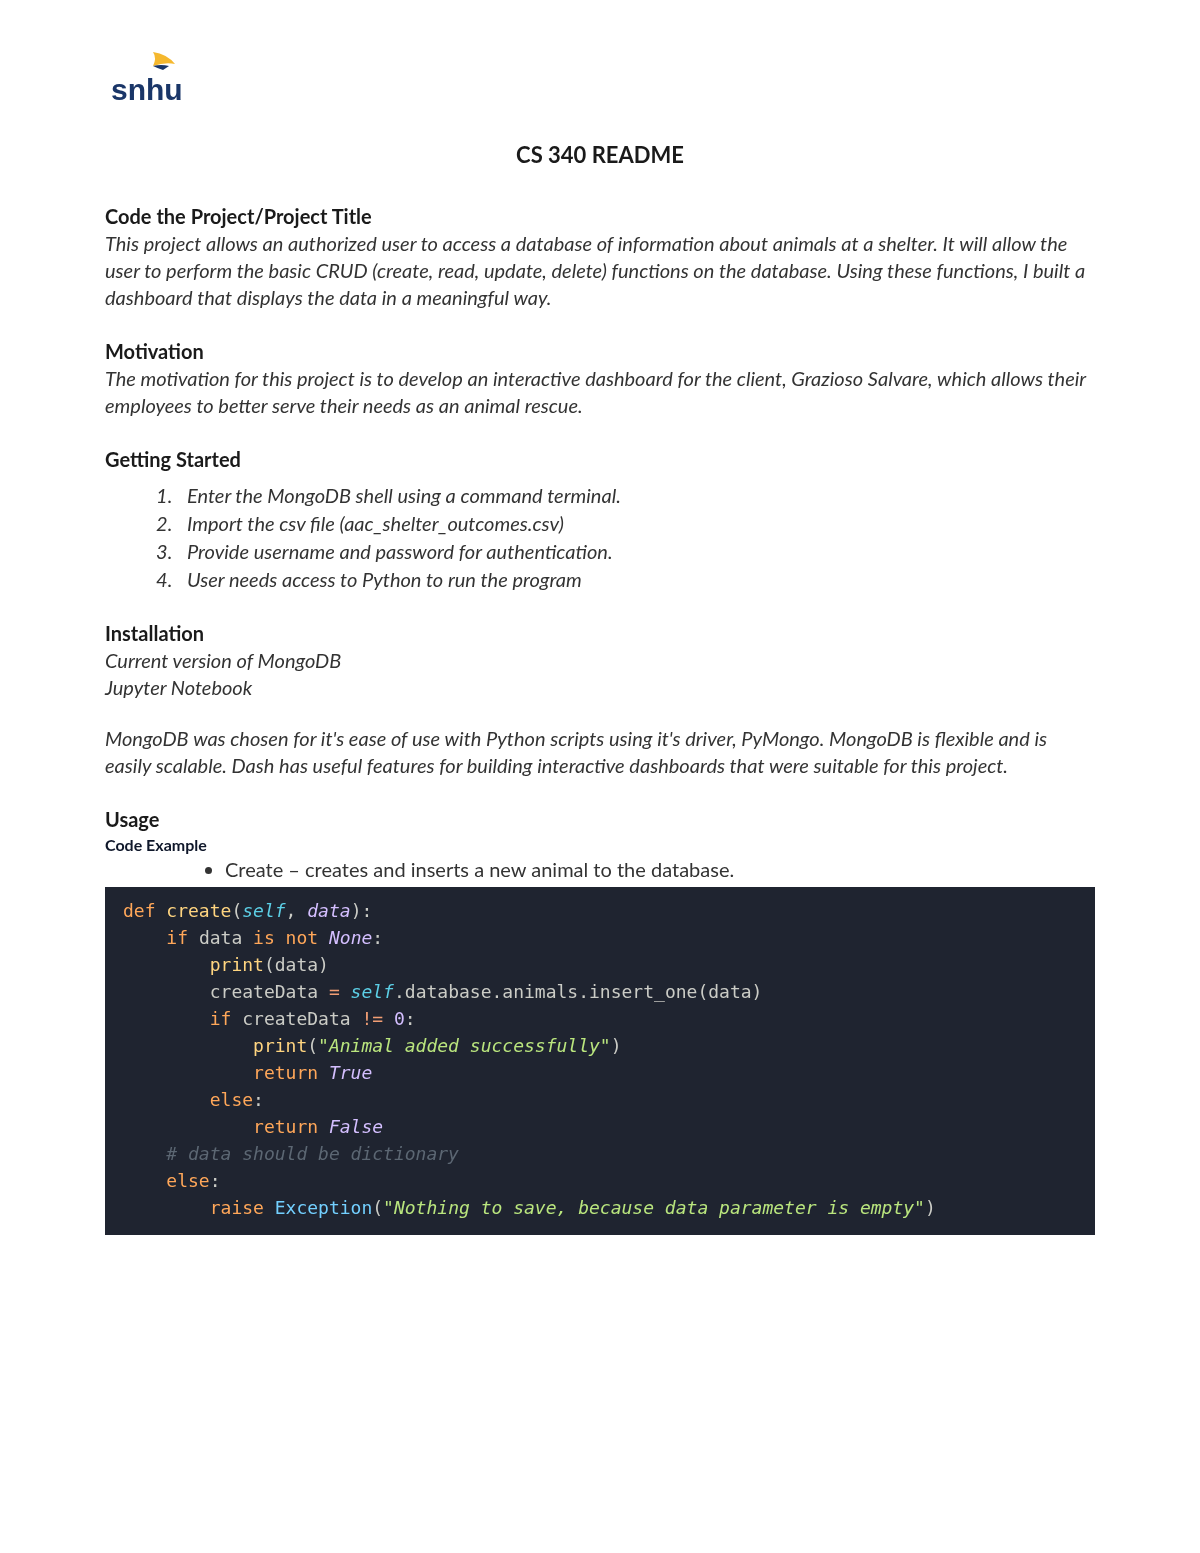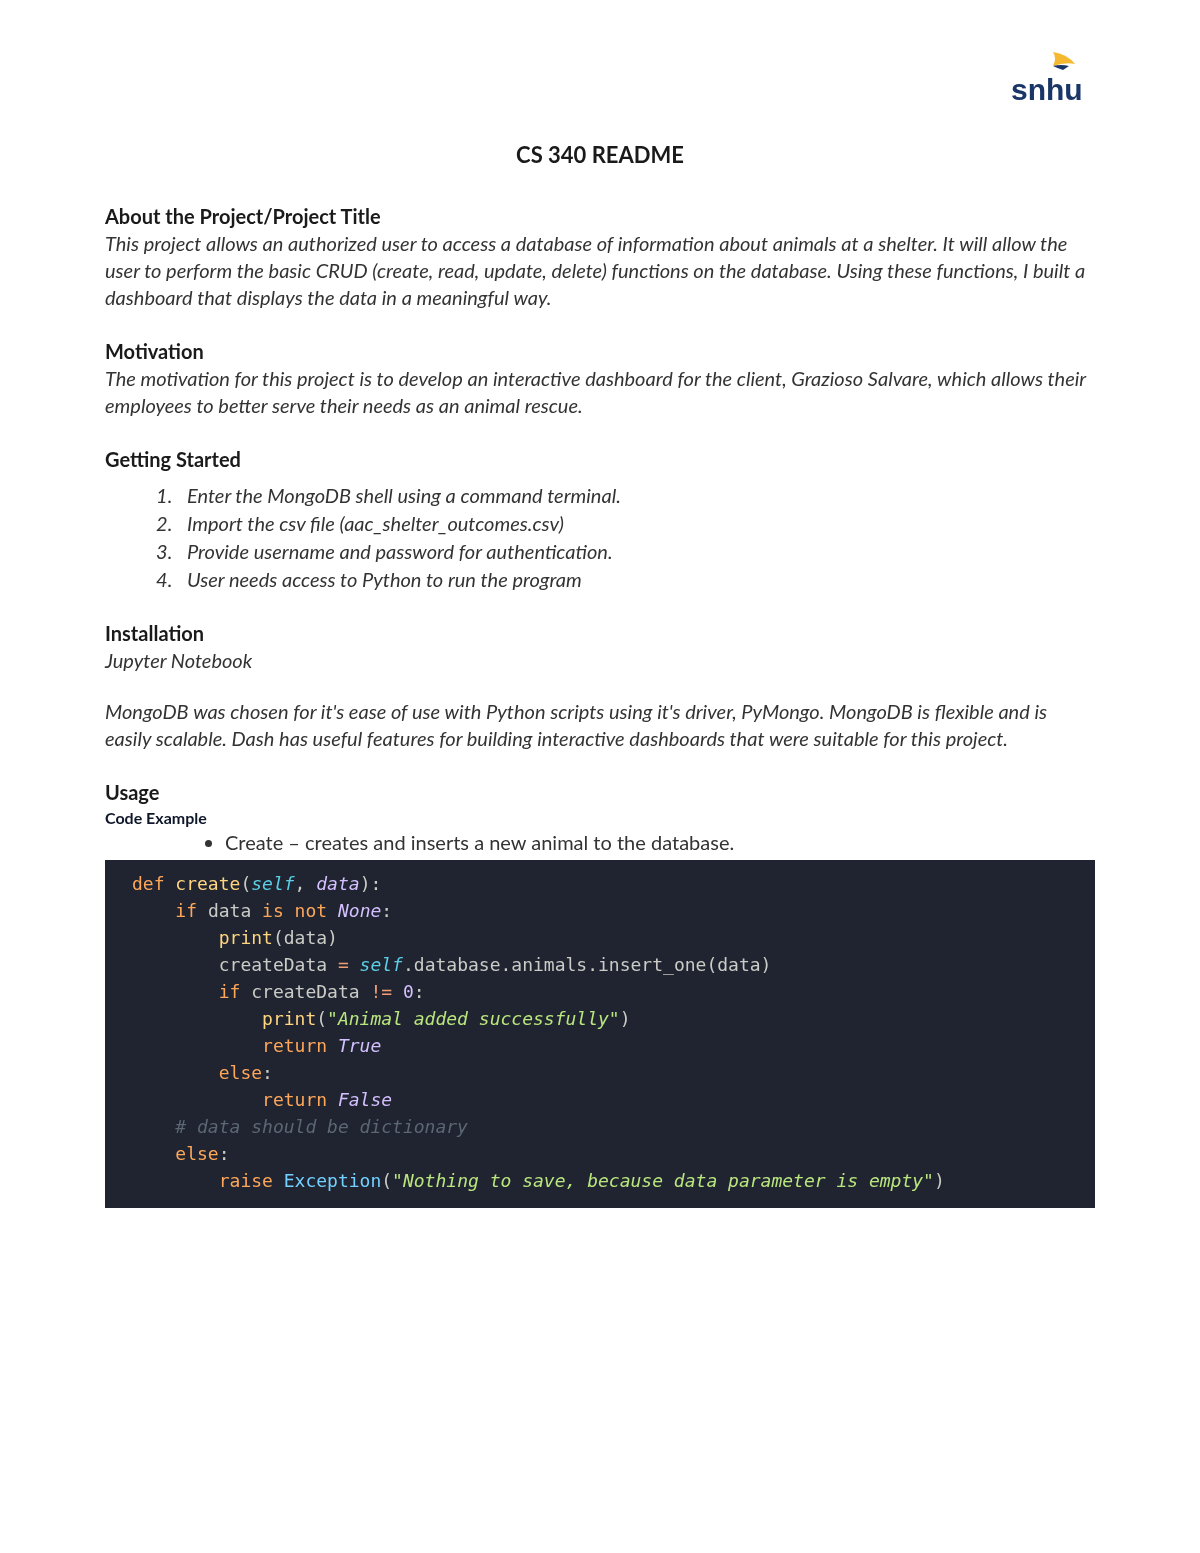--- a/index.html
+++ b/index.html
@@ -4,21 +4,21 @@
 <style>
   * { box-sizing: border-box; margin: 0; padding: 0; }
   body {
     background: #ffffff;
     font-family: 'Lato', 'Segoe UI', Arial, sans-serif;
     color: #333333;
     width: 1200px;
     padding: 50px 105px 80px 105px;
   }
   .logo-wrap {
-    text-align: right;
+    text-align: left;
     margin-bottom: 28px;
   }
   .logo {
     display: inline-block;
   }
   .doc-title {
     text-align: center;
     font-weight: 700;
     font-size: 22px;
     color: #1a1a1a;
@@ -68,21 +68,21 @@
   ul.bullets li {
     font-size: 20px;
     line-height: 1.35;
   }
   .code-block {
     background: #1f2430;
     color: #cbccc6;
     font-family: 'Consolas', 'Menlo', monospace;
     font-size: 18px;
     line-height: 1.5;
-    padding: 10px 14px 14px 27px;
+    padding: 10px 14px 14px 18px;
     margin-top: 4px;
     white-space: pre;
     overflow-x: auto;
   }
   .tok-keyword   { color: #ffa759; }
   .tok-def       { color: #ffd580; }
   .tok-param     { color: #d4bfff; font-style: italic; }
   .tok-self      { color: #5ccfe6; font-style: italic; }
   .tok-builtin   { color: #ffd580; }
   .tok-string    { color: #bae67e; font-style: italic; }
@@ -103,36 +103,37 @@
     <svg width="90" height="60" viewBox="0 0 90 60">
       <path d="M48 2 Q62 4 70 14 Q60 12 48 16 Q52 8 48 2 Z" fill="#f5b82e"></path>
       <path d="M48 16 Q56 14 64 16 L58 20 Q52 18 48 16 Z" fill="#1a3668"></path>
       <text x="6" y="50" font-family="Arial,Helvetica,sans-serif" font-weight="700" font-size="30" fill="#1a3668">snhu</text>
     </svg>
   </span>
 </div>
 
 <div class="doc-title">CS 340 README</div>
 
-<div class="section-heading">About the Project/Project Title</div>
+<div class="section-heading">Code the Project/Project Title</div>
 <div class="body-text">This project allows an authorized user to access a database of information about animals at a shelter. It will allow the user to perform the basic CRUD (create, read, update, delete) functions on the database. Using these functions, I built a dashboard that displays the data in a meaningful way.</div>
 
 <div class="section-heading">Motivation</div>
 <div class="body-text">The motivation for this project is to develop an interactive dashboard for the client, Grazioso Salvare, which allows their employees to better serve their needs as an animal rescue.</div>
 
 <div class="section-heading">Getting Started</div>
 <ol class="steps">
   <li>Enter the MongoDB shell using a command terminal.</li>
   <li>Import the csv file (aac_shelter_outcomes.csv)</li>
   <li>Provide username and password for authentication.</li>
   <li>User needs access to Python to run the program</li>
 </ol>
 
 <div class="section-heading">Installation</div>
 <div class="install-list">
+  <div>Current version of MongoDB</div>
   <div>Jupyter Notebook</div>
 </div>
 <div class="body-text mtop">MongoDB was chosen for it's ease of use with Python scripts using it's driver, PyMongo. MongoDB is flexible and is easily scalable. Dash has useful features for building interactive dashboards that were suitable for this project.</div>
 
 <div class="section-heading">Usage</div>
 <div class="subheading">Code Example</div>
 <ul class="bullets">
   <li>Create – creates and inserts a new animal to the database.</li>
 </ul>
 

